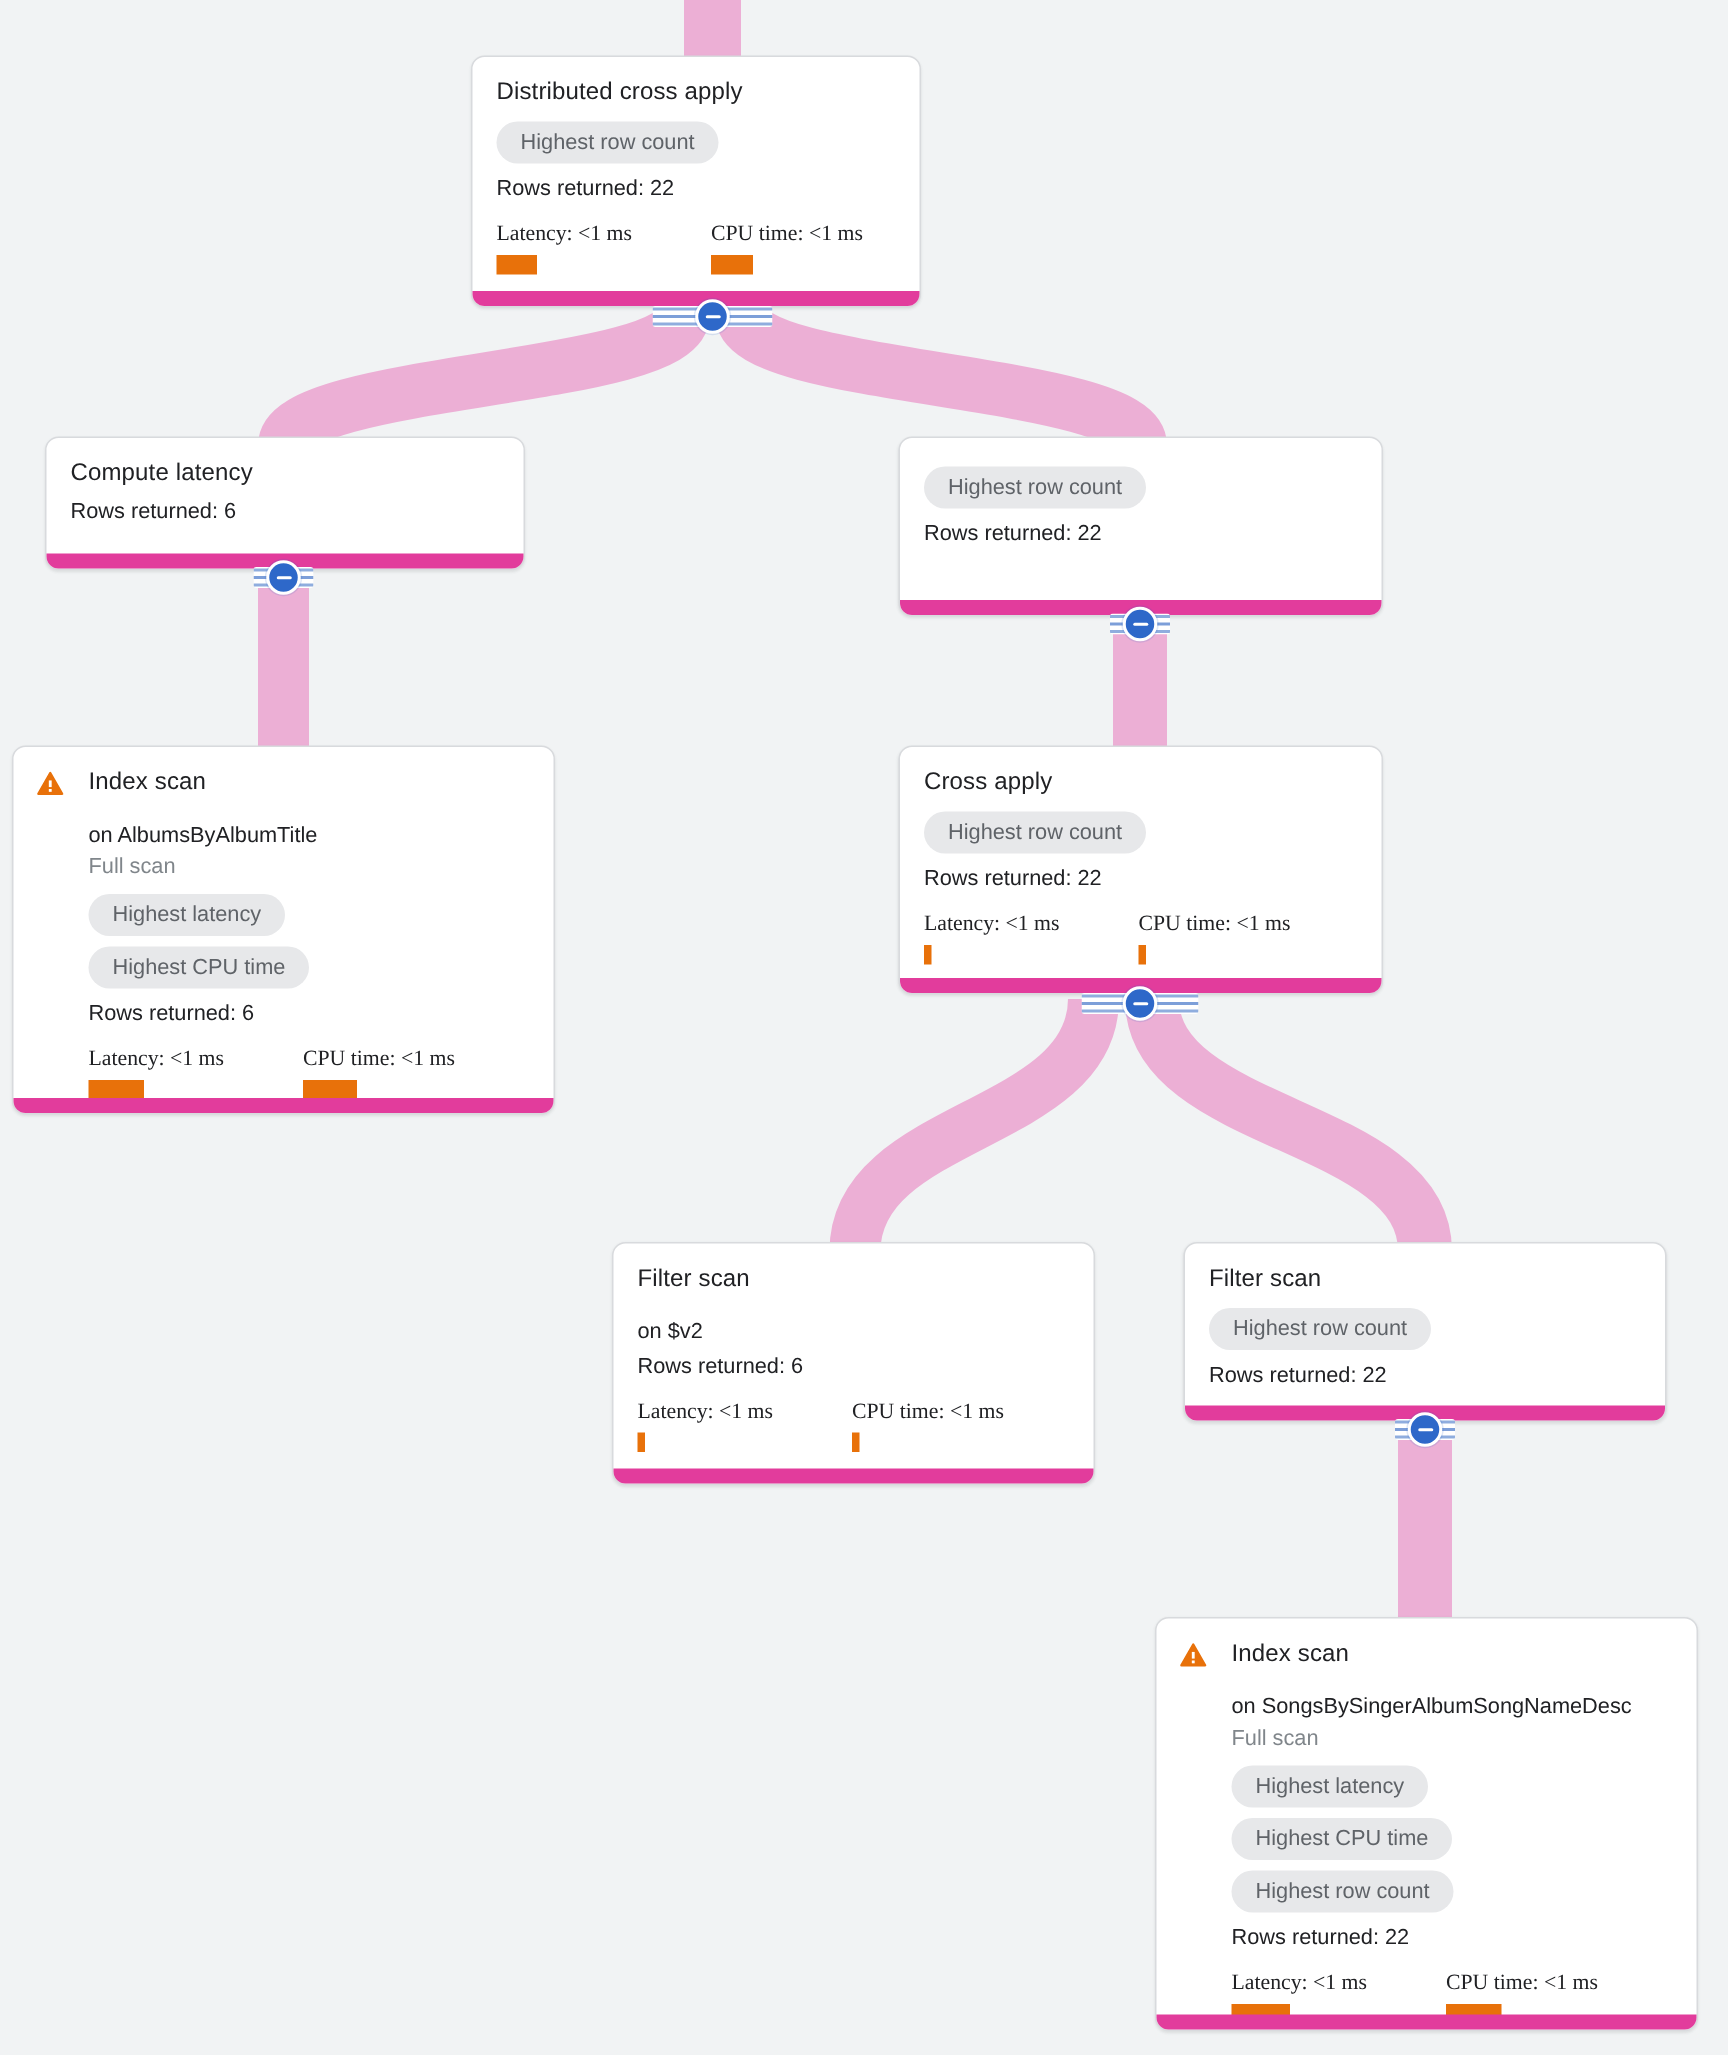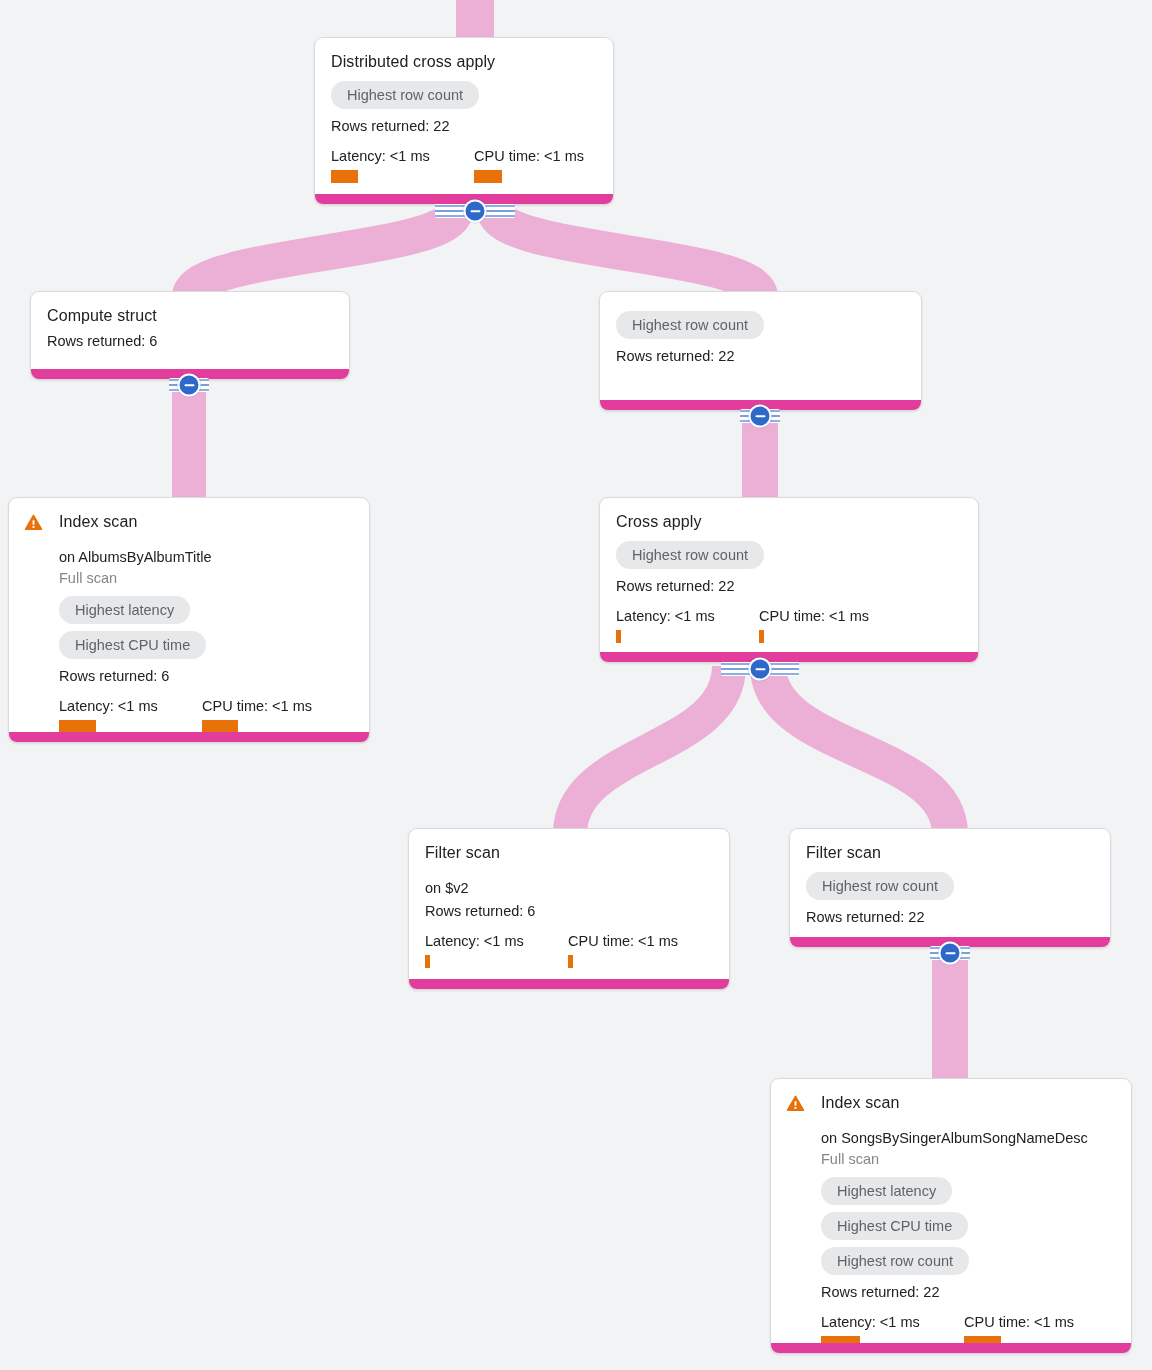--- a/index.html
+++ b/index.html
@@ -32,21 +32,21 @@
   .title{font-size:16px;line-height:24px;color:#202124;letter-spacing:.1px;}
   .subtitle{font-size:14.5px;line-height:21px;margin-top:13px;color:#202124;}
   .scan-type{font-size:14.5px;line-height:21px;color:#80868b;}
   .badge{
     display:inline-block;background:#e7e8ea;color:#5f6368;
     font-size:14.5px;line-height:20px;padding:4px 16px;border-radius:15px;
     margin-top:7px;white-space:nowrap;
   }
   .badge-stack .badge{display:table;}
   .rows{font-size:14.5px;line-height:20px;margin-top:7px;color:#202124;}
-  .metrics{display:flex;margin-top:10px;}
+  .metrics{display:flex;margin-top:10px;font-family:Liberation Serif, serif;}
   .metric{width:143px;}
   .metric:last-child{width:auto;}
   .metric-label{font-size:14.5px;line-height:20px;color:#202124;white-space:nowrap;}
   .bar{height:13px;background:#e8710a;margin-top:4px;}
   .collapse{
     position:absolute;z-index:3;height:14px;
     background-color:#fff;
     background-image:
       linear-gradient(#8fadde,#8fadde),
       linear-gradient(#7d9fd9,#7d9fd9),
@@ -99,21 +99,21 @@
         <div class="metric">
           <div class="metric-label">CPU time: &lt;1 ms</div>
           <div class="bar" style="width:28px;"></div>
         </div>
       </div>
     </div>
   </div>
 
   <div class="card" style="left:30px;top:291px;width:320px;height:89px;">
     <div class="card-content">
-      <div class="title">Compute struct</div>
+      <div class="title">Compute latency</div>
       <div class="rows" style="margin-top:3px;">Rows returned: 6</div>
     </div>
   </div>
 
   <div class="card" style="left:599px;top:291px;width:323px;height:120px;">
     <div class="card-content">
       <span class="badge">Highest row count</span>
       <div class="rows">Rows returned: 22</div>
     </div>
   </div>
@@ -137,21 +137,21 @@
           <div class="bar" style="width:37px;"></div>
         </div>
         <div class="metric">
           <div class="metric-label">CPU time: &lt;1 ms</div>
           <div class="bar" style="width:36px;"></div>
         </div>
       </div>
     </div>
   </div>
 
-  <div class="card" style="left:599px;top:497px;width:380px;height:166px;">
+  <div class="card" style="left:599px;top:497px;width:323px;height:166px;">
     <div class="card-content">
       <div class="title">Cross apply</div>
       <span class="badge">Highest row count</span>
       <div class="rows">Rows returned: 22</div>
       <div class="metrics">
         <div class="metric">
           <div class="metric-label">Latency: &lt;1 ms</div>
           <div class="bar" style="width:5px;"></div>
         </div>
         <div class="metric">

